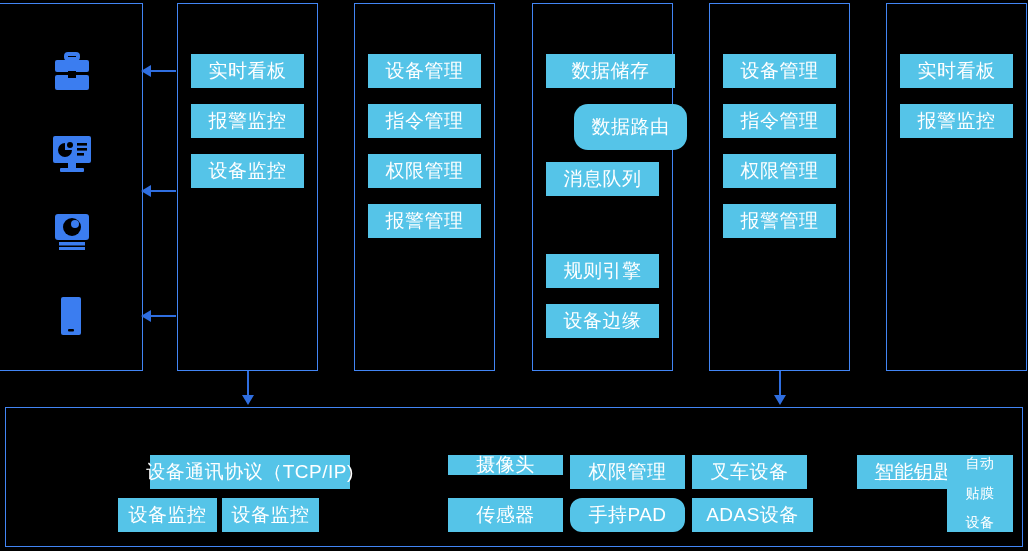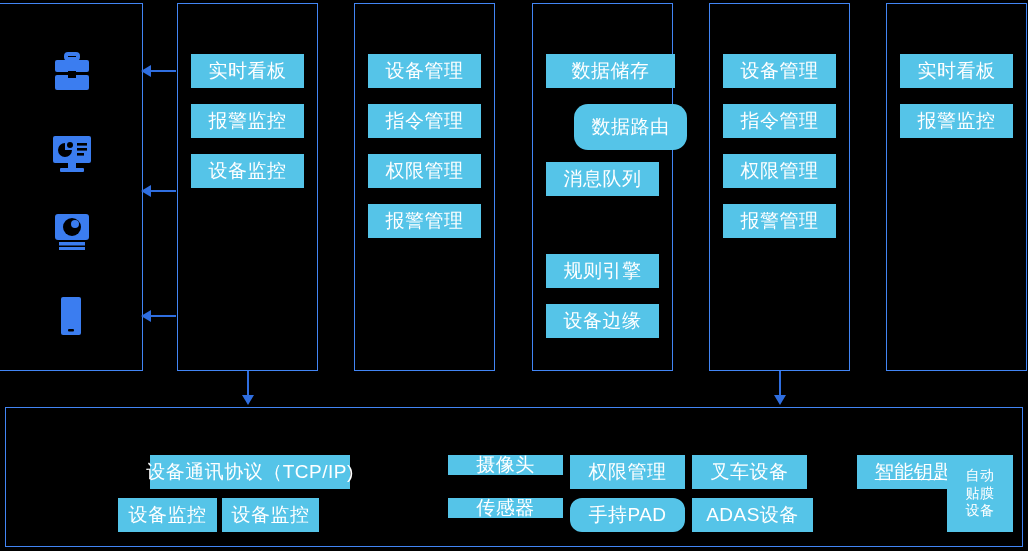--- a/index.html
+++ b/index.html
@@ -39,20 +39,21 @@
     align-items: center;
     justify-content: center;
     text-align: center;
     letter-spacing: 0.5px;
     white-space: nowrap;
   }
   .chip.multiline {
     white-space: normal;
     flex-direction: column;
     line-height: 1.25;
+    gap: 12px;
   }
 
   
   #bottom-panel {
     position: absolute;
     box-sizing: border-box;
     border: 1px solid #4285f4;
     background: #000000;
   }
 
@@ -191,21 +192,21 @@
 
   <div class="chip" style="left:118px; top:455px; width:200px; height:34px;margin-left:32px;">设备通讯协议（TCP/IP)</div>
   <div class="chip" style="left:118px; top:498px; width:99px; height:34px;">设备监控</div>
   <div class="chip" style="left:222px; top:498px; width:97px; height:34px;">设备监控</div>
 
   <div class="chip" style="left:448px; top:455px; width:115px; height:20px;">摄像头</div>
   <div class="chip" style="left:570px; top:455px; width:115px; height:34px;">权限管理</div>
   <div class="chip" style="left:692px; top:455px; width:115px; height:34px;">叉车设备</div>
   <div class="chip" style="left:857px; top:455px; width:133px; height:34px;text-decoration:underline;">智能钥匙柜</div>
 
-  <div class="chip" style="left:448px; top:498px; width:115px; height:20px;">传感器</div>
+  <div class="chip" style="left:448px; top:498px; width:115px; height:34px;">传感器</div>
   <div class="chip" style="left:570px; top:498px; width:115px; height:34px;border-radius:12px;">手持PAD</div>
   <div class="chip" style="left:692px; top:498px; width:121px; height:34px;">ADAS设备</div>
 
   <div class="chip multiline" style="left:947px; top:455px; width:66px; height:77px; font-size:14px;">
     <span>自动</span>
     <span>贴膜</span>
     <span>设备</span>
   </div>
 
 </div>

